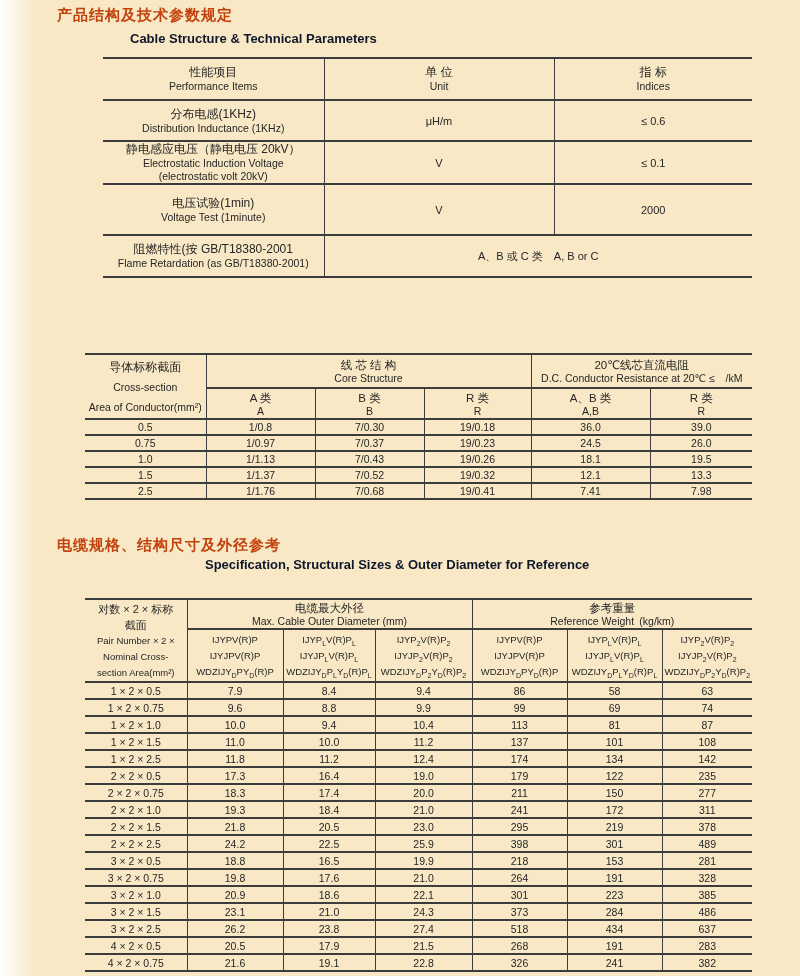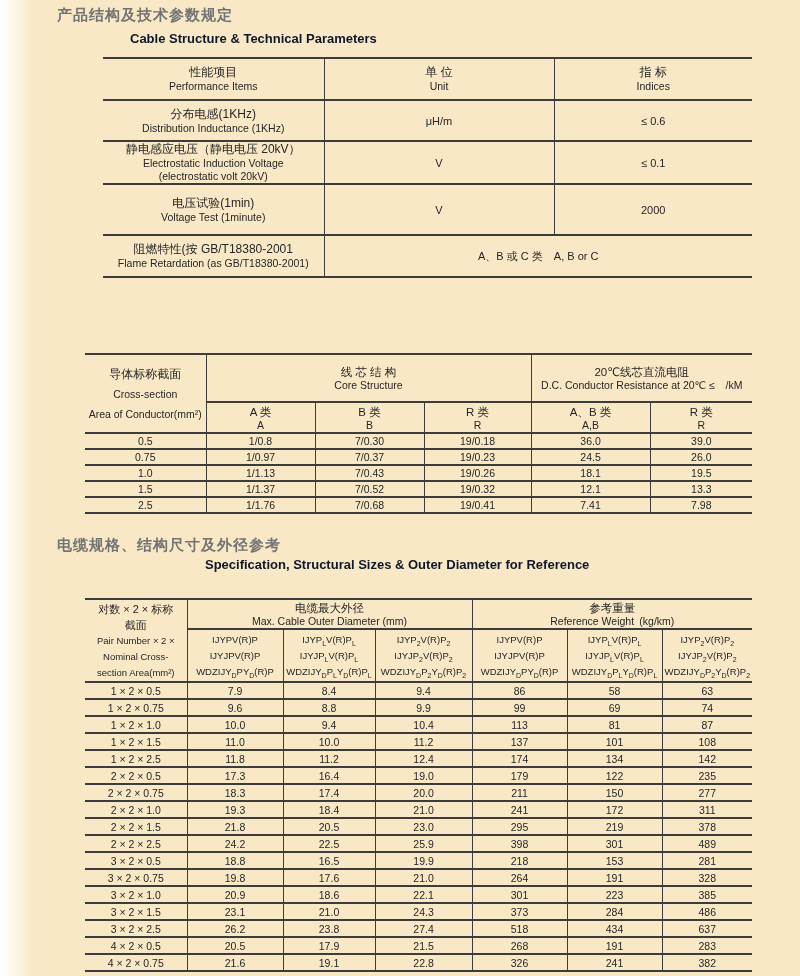--- a/index.html
+++ b/index.html
@@ -11,21 +11,21 @@
     position:relative;
     overflow:hidden;
   }
   .page { position:absolute; inset:0; }
   
   .page::before {
     content:""; position:absolute; left:0; top:0; bottom:0; width:34px;
     background:linear-gradient(90deg,#ffffff 0px,rgba(255,255,255,.75) 10px,rgba(255,255,255,0) 34px);
     pointer-events:none; z-index:5;
   }
-  .sec-title-zh { position:absolute; font-size:15px; font-weight:bold; color:#737373; letter-spacing:1px; white-space:nowrap; }
+  .sec-title-zh { position:absolute; font-size:15px; font-weight:bold; color:#c2410c; letter-spacing:1px; white-space:nowrap; }
   .sec-title-en { position:absolute; font-size:13px; font-weight:bold; color:#0f172a; white-space:nowrap; }
   #s1zh { left:57px; top:6px; }
   #s1en { left:130px; top:31px; }
   #s2zh { left:57px; top:536px; }
   #s2en { left:205px; top:557px; }
 
   table { border-collapse:collapse; table-layout:fixed; position:absolute; }
   td,th {
     border-top:2px solid #3c3c3c; border-bottom:2px solid #3c3c3c;
     border-left:1px solid #3c3c3c; border-right:0 solid #3c3c3c;
@@ -42,21 +42,21 @@
   #t1 thead tr { height:42px; }
   #t1 tbody tr:nth-child(1){ height:41px; }
   #t1 tbody tr:nth-child(2){ height:41px; }
   #t1 tbody tr:nth-child(3){ height:51px; }
   #t1 tbody tr:nth-child(4){ height:42px;margin-top:12px; }
   #t1 tbody tr:nth-child(5){ height:35px; }
   #t1 td { font-size:11px; }
 
   
   #t2 { left:85px; top:353px; width:667px; }
-  #t2 thead tr:nth-child(1){ height:48px; }
+  #t2 thead tr:nth-child(1){ height:34px; }
   #t2 thead tr:nth-child(2){ height:31px; }
   #t2 tbody tr { height:16px; }
   #t2 tbody td { font-size:10.5px; }
   #t2 .zh { font-size:11.5px; line-height:14px; }
   #t2 .en { font-size:10.5px; line-height:12px; }
   #t2 .colhead .zh { font-size:12px; line-height:20px; }
   #t2 .colhead .en { font-size:10.5px; line-height:20px; }
 
   
   #t3 { left:85px; top:598px; width:667px; }

